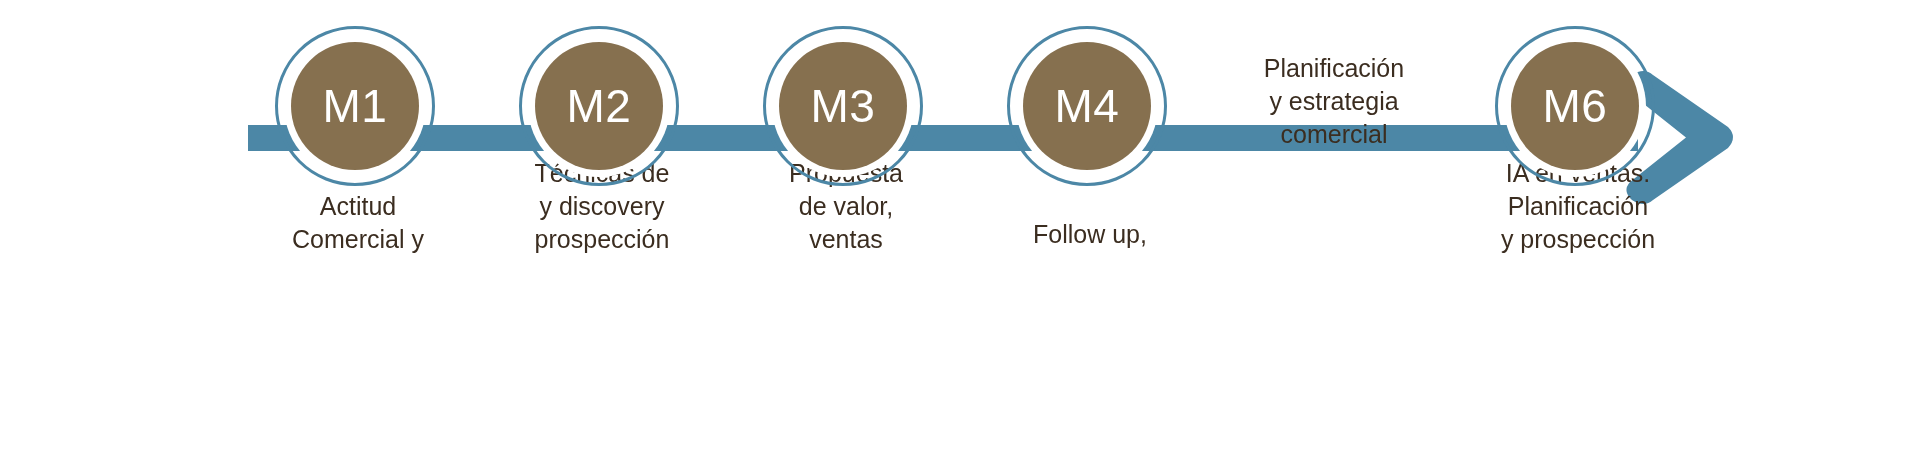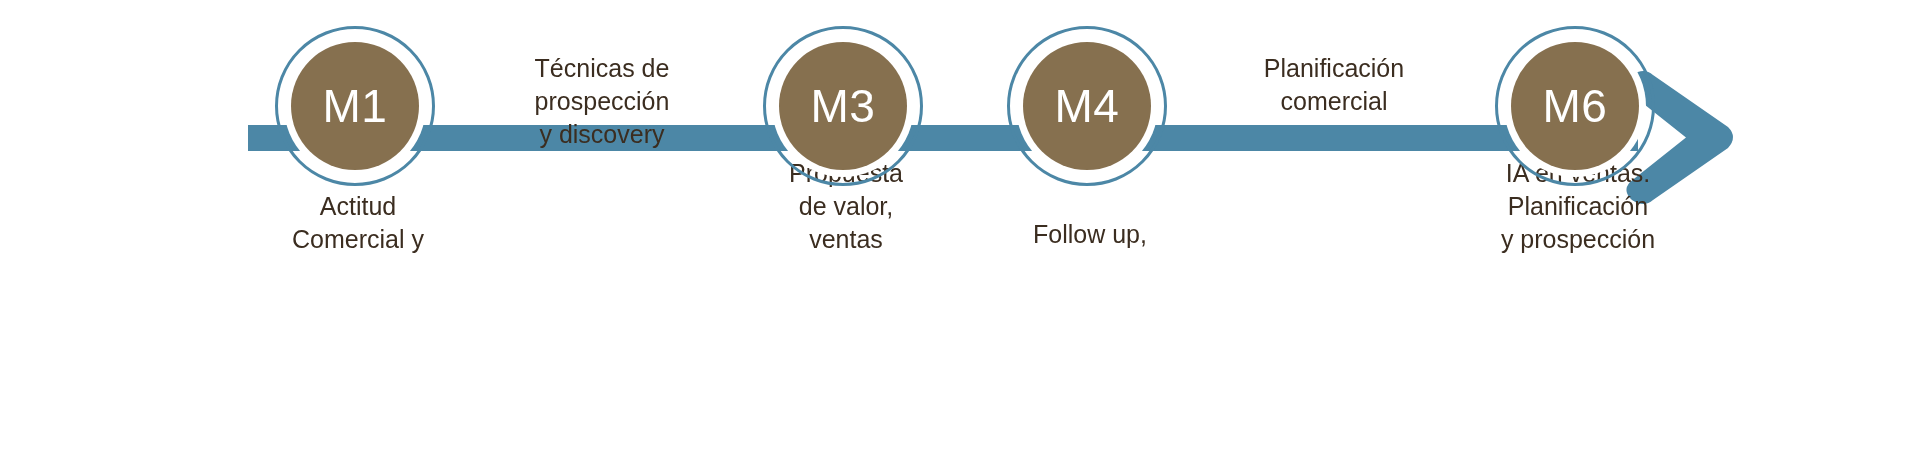--- a/index.html
+++ b/index.html
@@ -175,24 +175,31 @@
           <span class="disc-label">M1</span>
         </div>
       </div>
       <div class="node-caption">
         <span class="caption-line">Actitud</span>
         <span class="caption-line">Comercial y</span>
       </div>
     </div>
 
     <div class="node">
+      <div class="node-circle-wrap">
+        <div class="ring-outer"></div>
+        <div class="ring-gap"></div>
+        <div class="disc">
+          <span class="disc-label">M2</span>
+        </div>
+      </div>
       <div class="node-caption">
         <span class="caption-line">Técnicas de</span>
+        <span class="caption-line">y discovery</span>
         <span class="caption-line">prospección</span>
-        <span class="caption-line">y discovery</span>
       </div>
     </div>
 
     <div class="node">
       <div class="node-circle-wrap">
         <div class="ring-outer"></div>
         <div class="ring-gap"></div>
         <div class="disc">
           <span class="disc-label">M3</span>
         </div>
@@ -213,20 +220,21 @@
         </div>
       </div>
       <div class="node-caption">
         <span class="caption-line">Follow up,</span>
       </div>
     </div>
 
     <div class="node">
       <div class="node-caption">
         <span class="caption-line">Planificación</span>
+        <span class="caption-line">y estrategia</span>
         <span class="caption-line">comercial</span>
       </div>
     </div>
 
     <div class="node">
       <div class="node-circle-wrap">
         <div class="ring-outer"></div>
         <div class="ring-gap"></div>
         <div class="disc">
           <span class="disc-label">M6</span>

